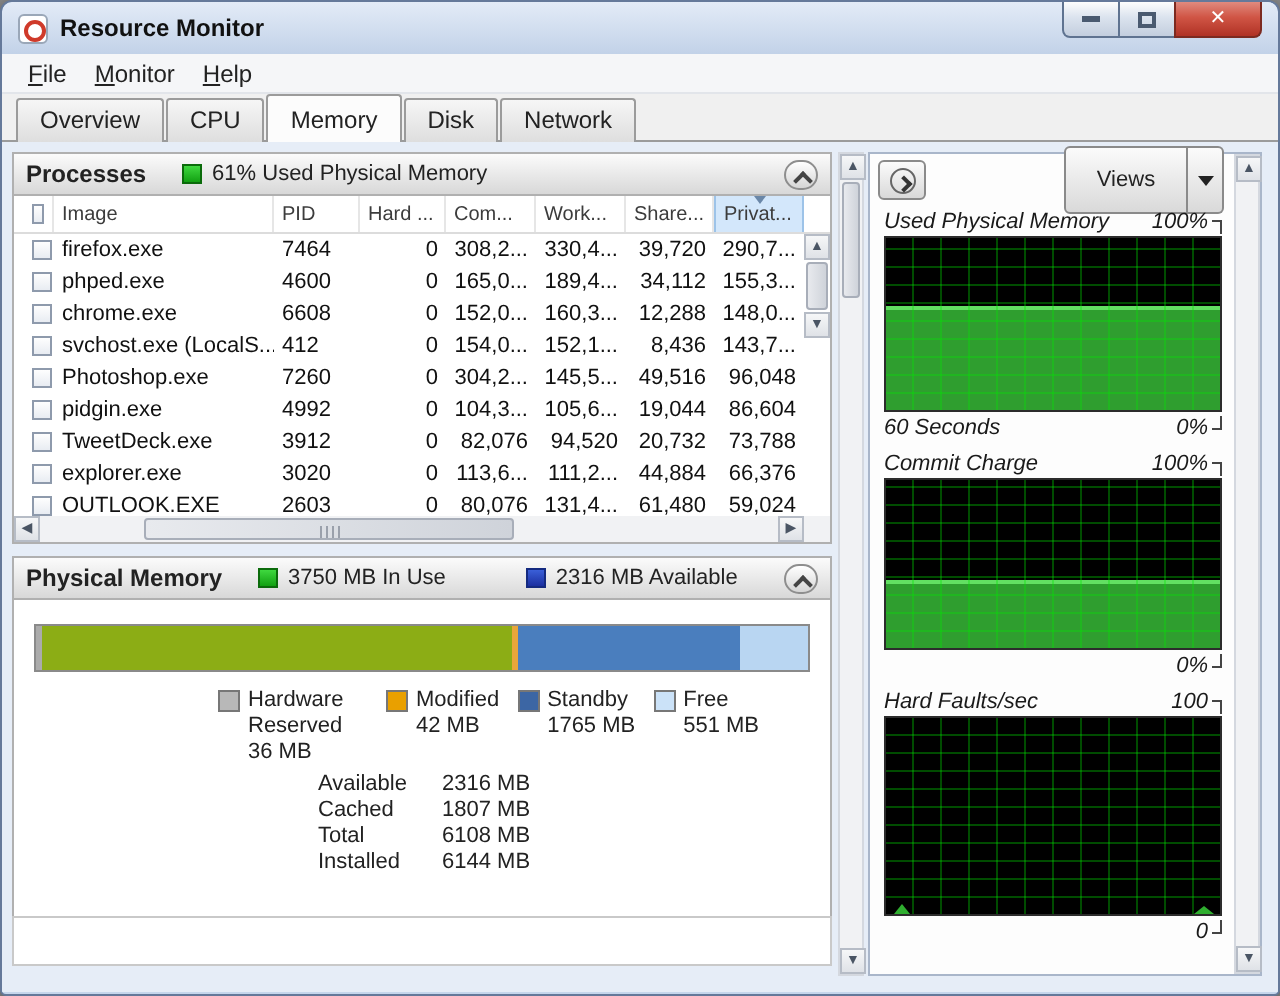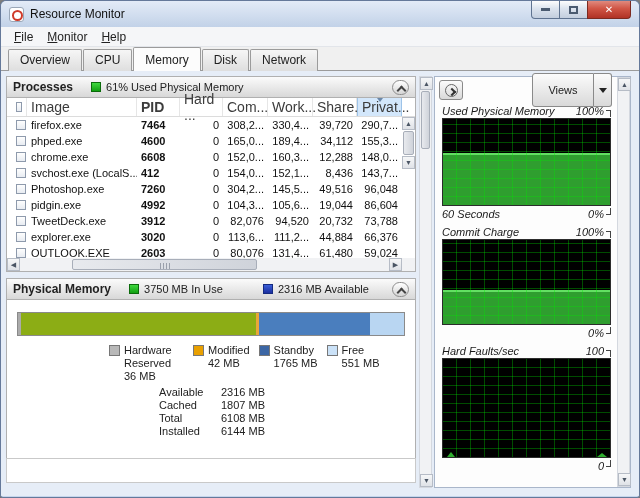--- a/index.html
+++ b/index.html
@@ -7,21 +7,21 @@
   .window { position:relative; width:640px; height:498px; background:#c6d6ec;
             border:1px solid #65799a; border-radius:6px 6px 3px 3px; overflow:hidden;
             box-shadow:0 2px 8px rgba(0,0,0,.4); }
   
   .titlebar { height:26px; background:linear-gradient(#e3ebf7,#c2d2e8); display:flex;
               align-items:center; padding:0 8px; border-radius:5px 5px 0 0; }
   .app-icon { width:15px; height:15px; background:#fff; border:1px solid #9aa7b8; border-radius:3px;
               margin-right:6px; position:relative; }
   .app-icon::after { content:""; position:absolute; left:2px; top:2px; width:7px; height:7px;
               border:2px solid #cf3a2a; border-radius:50%; }
-  .title-text { font-size:12px; color:#111; }
+  .title-text { font-size:12px; color:#111;font-weight:bold; }
   .win-controls { position:absolute; top:0; right:8px; display:flex; }
   .win-btn { height:18px; border:1px solid #5f7390; border-top:none; display:flex; align-items:center;
              justify-content:center; font-size:10px; color:#333; cursor:default;
              background:linear-gradient(#fdfdfd,#dbe3ee 45%,#c3cede); }
   .win-btn.min { width:29px; border-radius:0 0 0 4px; }
   .win-btn.max { width:27px; border-left:none; border-right:none; }
   .win-btn.close { width:44px; border-radius:0 0 4px 0; color:#fff; font-weight:bold;
              background:linear-gradient(#e08a7e,#d05545 45%,#b03225); border-color:#7c2a20; }
   .minus { width:9px; height:3px; background:#4a5a70; }
   .maxbox { width:9px; height:8px; border:2px solid #4a5a70; }
@@ -43,32 +43,32 @@
   .panel-title { font-weight:bold; font-size:12px; margin-right:10px; }
   .sq-icon { width:10px; height:10px; border:1px solid #0b6b0b; margin:0 5px 0 8px;
              background:linear-gradient(#3fd83f,#12a012); }
   .sq-icon.blue { border-color:#142a80; background:linear-gradient(#3a5fd8,#1b2fa0); }
   .chevron-btn { margin-left:auto; width:17px; height:15px; border:1px solid #8e8e8e; border-radius:8px;
                  background:linear-gradient(#ffffff,#d5d5d5); position:relative; cursor:default; }
   .chevron-btn::after { content:""; position:absolute; left:5px; top:6px; width:5px; height:5px;
                  border-top:2px solid #444; border-right:2px solid #444; transform:rotate(-45deg); }
   
   .proc { left:5px; top:5px; width:410px; height:196px; }
-  .thead { display:flex; height:19px; border-bottom:1px solid #dcdcdc; font-size:14px; color:#3c3c3c;
+  .thead { display:flex; height:19px; border-bottom:1px solid #dcdcdc; font-size:10px; color:#3c3c3c;
            align-items:center; }
   .thead .cell { border-right:1px solid #e6e6e6; height:100%; display:flex; align-items:center; padding:0 4px; }
   .cell.sorted { background:#d3e7fb; border-left:1px solid #9dc3e8; border-right:1px solid #9dc3e8; position:relative; }
   .cell.sorted::before { content:""; position:absolute; top:0; left:50%; margin-left:-3px;
            border-left:3px solid transparent; border-right:3px solid transparent; border-top:4px solid #6a87a8; }
   .rows { position:absolute; left:0; top:40px; bottom:13px; right:13px; overflow:hidden; }
   .trow { display:flex; height:16px; align-items:center; font-size:11px; color:#111; }
   .tcell { padding:0 4px; white-space:nowrap; overflow:hidden; }
   .num { text-align:right; }
   .cb { width:10px; height:10px; border:1px solid #8e9aac; background:linear-gradient(#fefefe,#e8ecf2); margin-left:5px; }
-  .c0{width:20px;flex:none;} .c1{width:110px;flex:none;} .c2{width:43px;flex:none;font-weight:bold;}
+  .c0{width:20px;flex:none;} .c1{width:110px;flex:none;} .c2{width:43px;flex:none;}
   .c3{width:43px;flex:none;} .c4{width:45px;flex:none;} .c5{width:45px;flex:none;}
   .c6{width:44px;flex:none;} .c7{width:45px;flex:none;}
   
   .sb-track { background:#f1f2f4; }
   .sb-arrow { width:13px; height:13px; background:linear-gradient(#f6f7f8,#dfe2e7); border:1px solid #b6bcc6;
               color:#4a5564; font-size:7px; line-height:11px; text-align:center; flex:none; cursor:default; }
   .sb-thumb { background:linear-gradient(90deg,#e8eaee,#cfd3da); border:1px solid #a8aeb9; border-radius:2px; }
   .vsb { position:absolute; width:13px; display:flex; flex-direction:column; }
   .proc-vsb { right:0; top:40px; bottom:13px; }
   .proc-vsb .sb-thumb { height:24px; margin:1px; }

